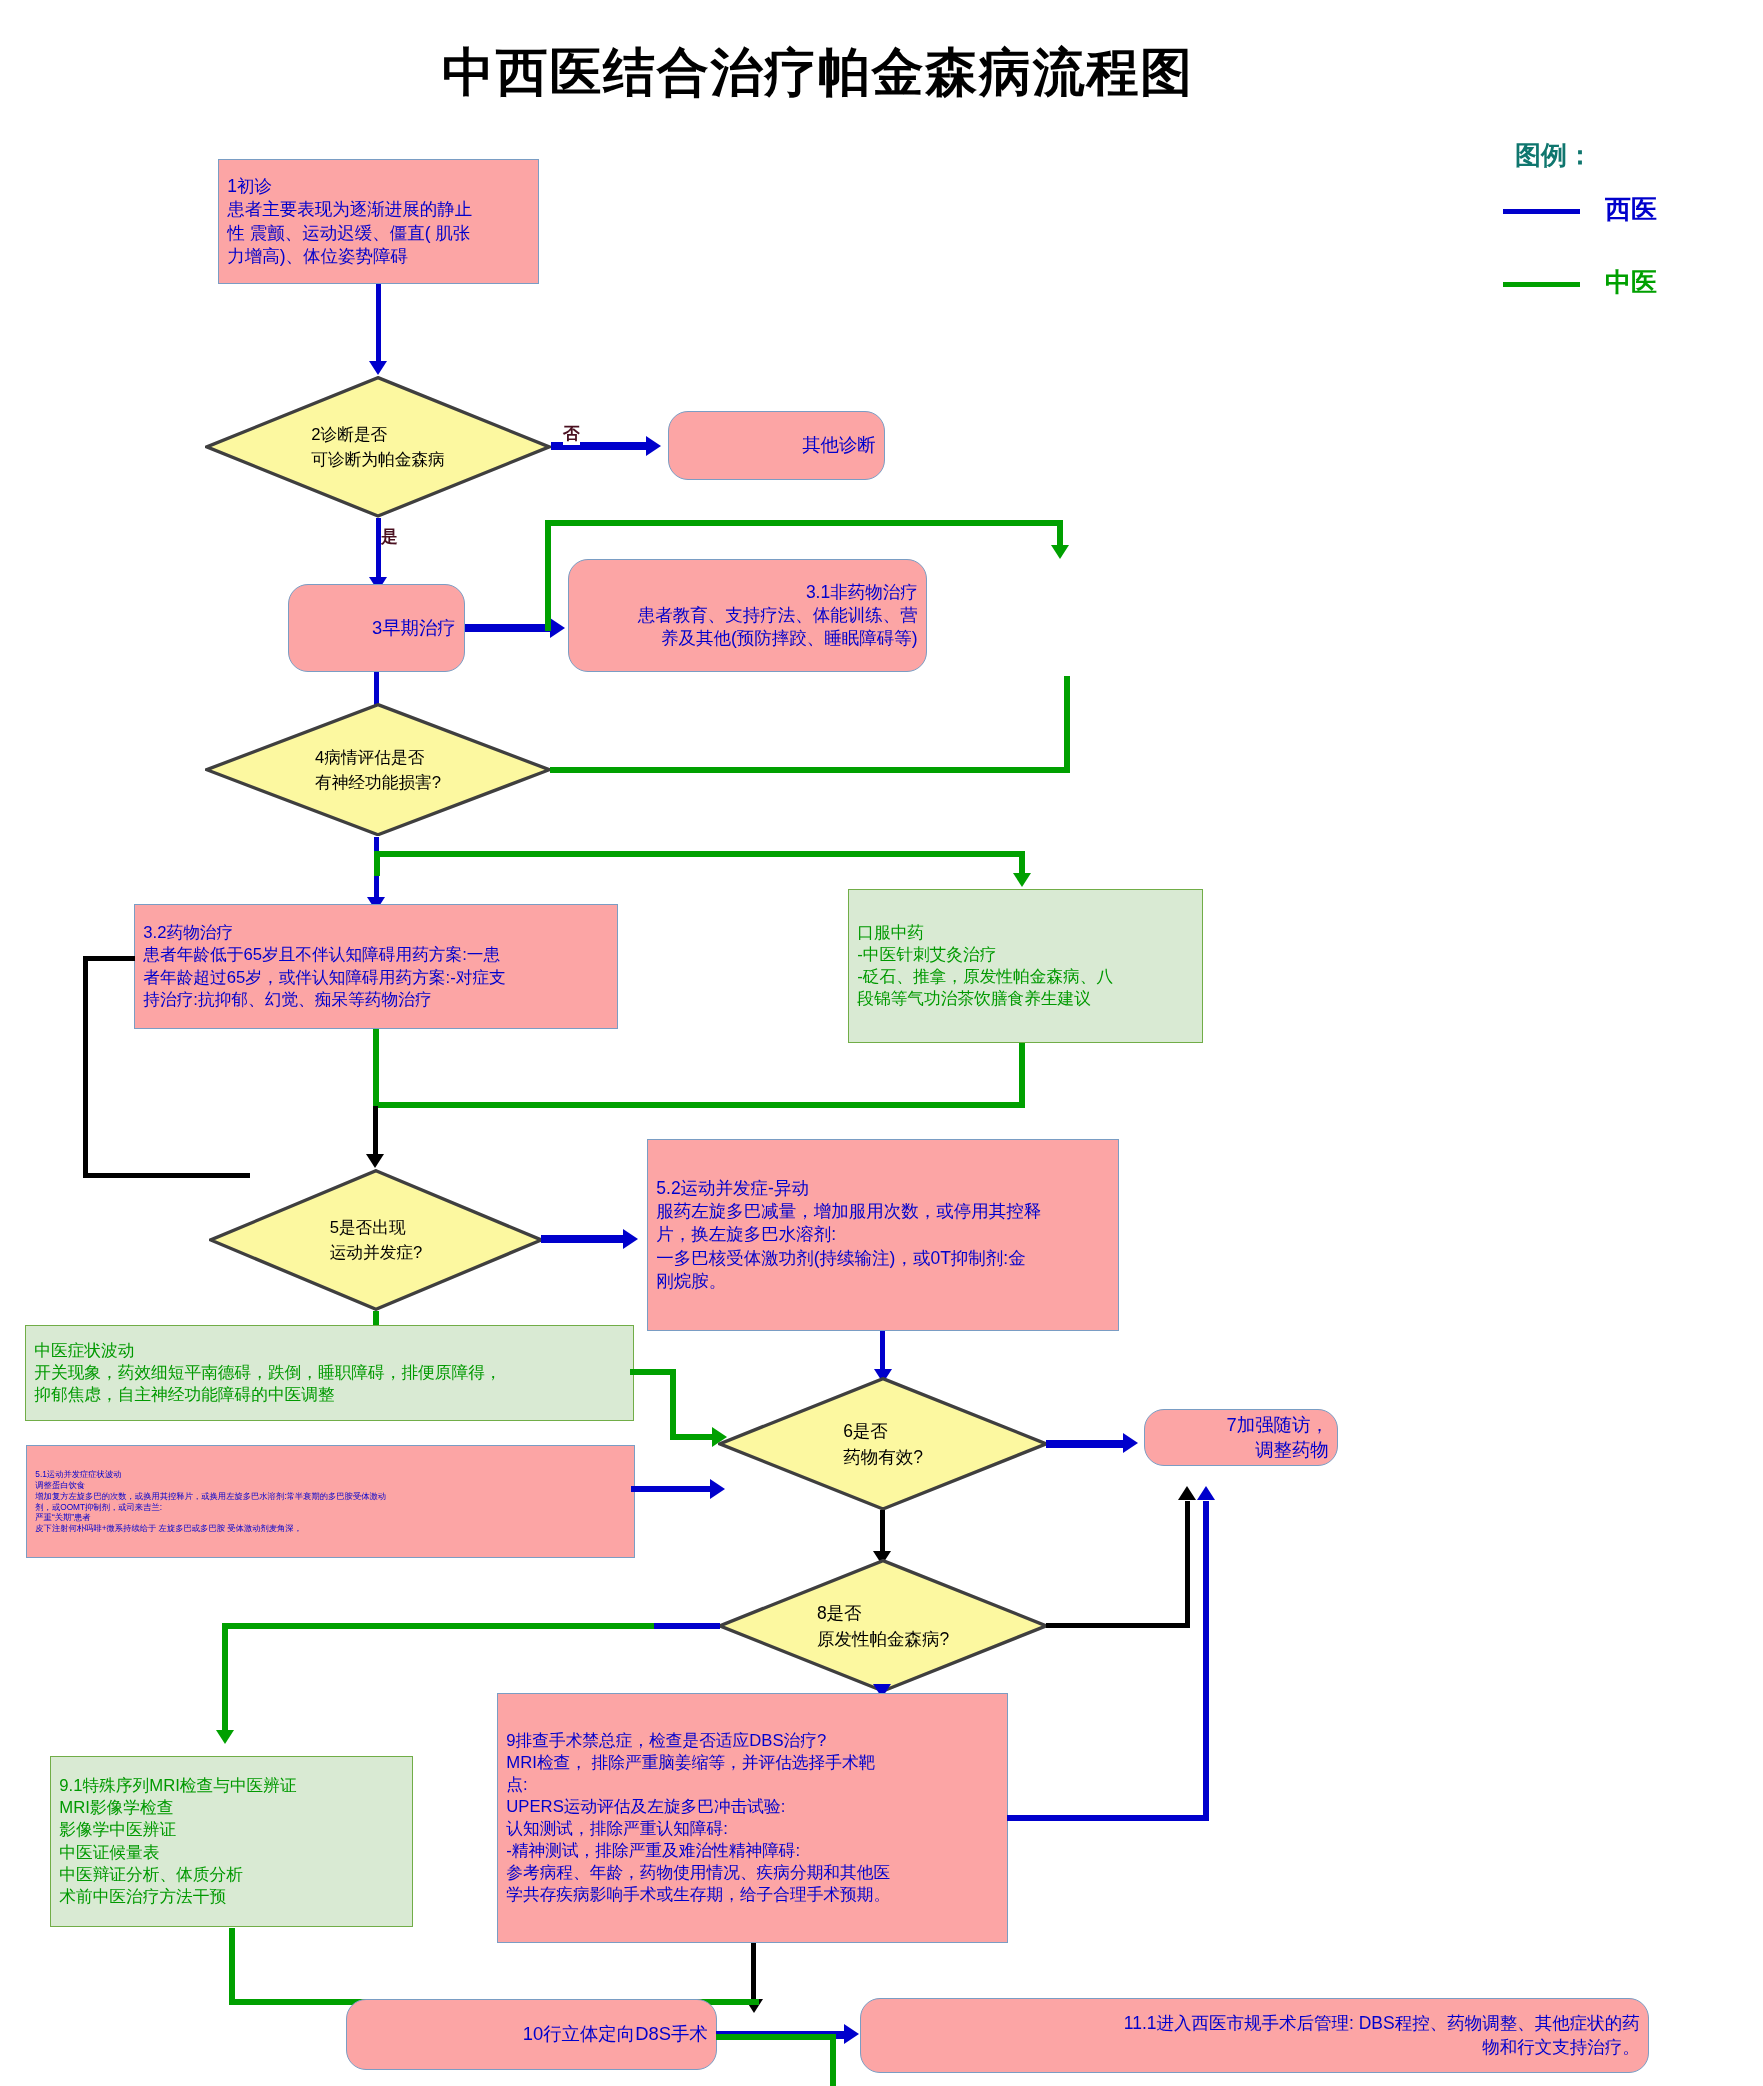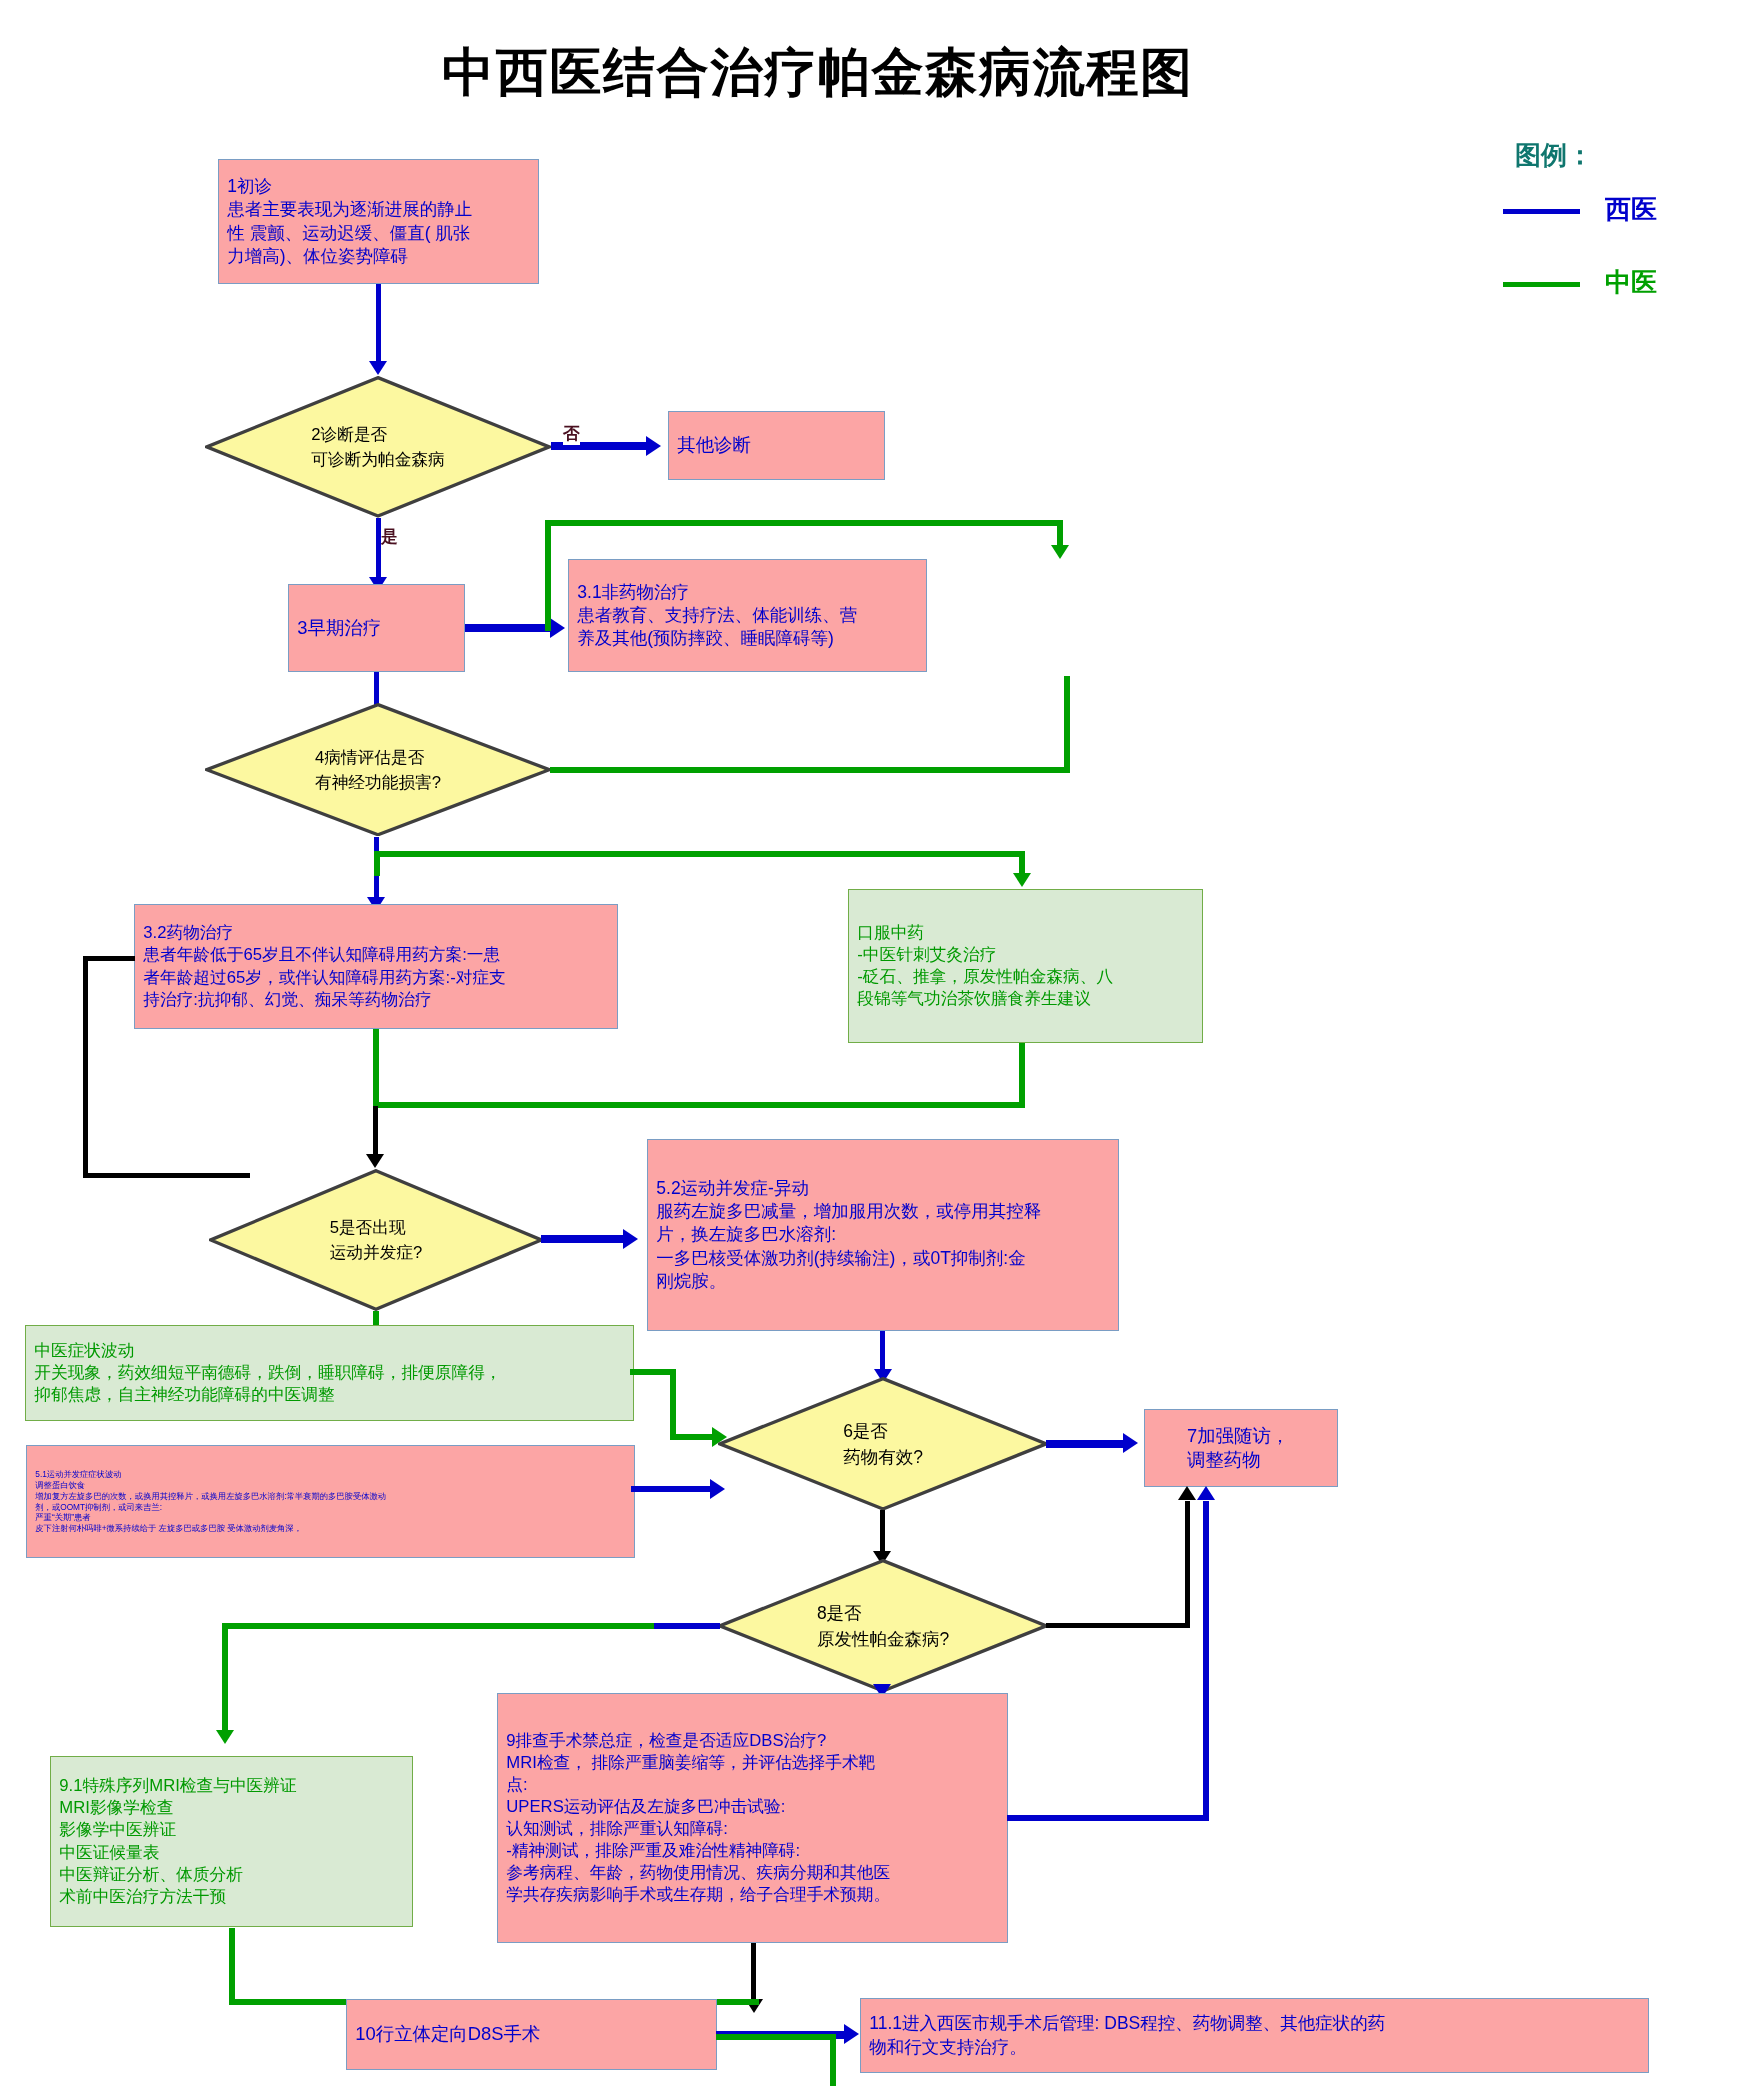--- a/index.html
+++ b/index.html
@@ -30,21 +30,21 @@
   .node.west{
     background:#fca5a5;
     border:1.3px solid #7a9dc4;
     color:#0000cc;
   }
   .node.east{
     background:#d9ead3;
     border:1.3px solid #71ad47;
     color:#009900;
   }
-  .node.center{ text-align:left; justify-content:center;}
+  .node.center{ text-align:right; justify-content:center;border-radius:20px;}
   .node.left{ text-align:left;}
   .pad{padding:5.8px 8.3px;}
 
   
   .diamond{
     position:absolute;
   }
   .diamond .shape{
     position:absolute;inset:0;
   }
@@ -228,21 +228,21 @@
     <svg class="shape" viewBox="0 0 790 320" preserveAspectRatio="none">
       <polygon points="395,4 786,160 395,316 4,160" fill="#fcf8a0" stroke="#3f3f3f" stroke-width="8"></polygon>
     </svg>
     <div class="dlabel" style="font-size:17.5px;">6是否
 药物有效?</div>
   </div>
 
   <div class="seg blue" style="left:1046px;top:1440px;width:77px;height:7.5px;"></div>
   <div class="arw right blue" style="left:1123px;top:1433px;"></div>
 
-  <div class="node west center pad" style="left:1144px;top:1409px;width:194px;height:78px;font-size:18.4px;padding-left:42px;">7加强随访，
+  <div class="node west center pad" style="left:1144px;top:1409px;width:194px;height:57px;font-size:18.4px;padding-left:42px;">7加强随访，
 调整药物</div>
 
   <div class="seg black" style="left:880px;top:1510px;width:5px;height:46px;"></div>
   <div class="arw down black" style="left:873px;top:1551px;"></div>
 
   <div class="diamond" style="left:718px;top:1559px;width:330px;height:134px;">
     <svg class="shape" viewBox="0 0 790 320" preserveAspectRatio="none">
       <polygon points="395,4 786,160 395,316 4,160" fill="#fcf8a0" stroke="#3f3f3f" stroke-width="8"></polygon>
     </svg>
     <div class="dlabel" style="font-size:17.5px;">8是否

